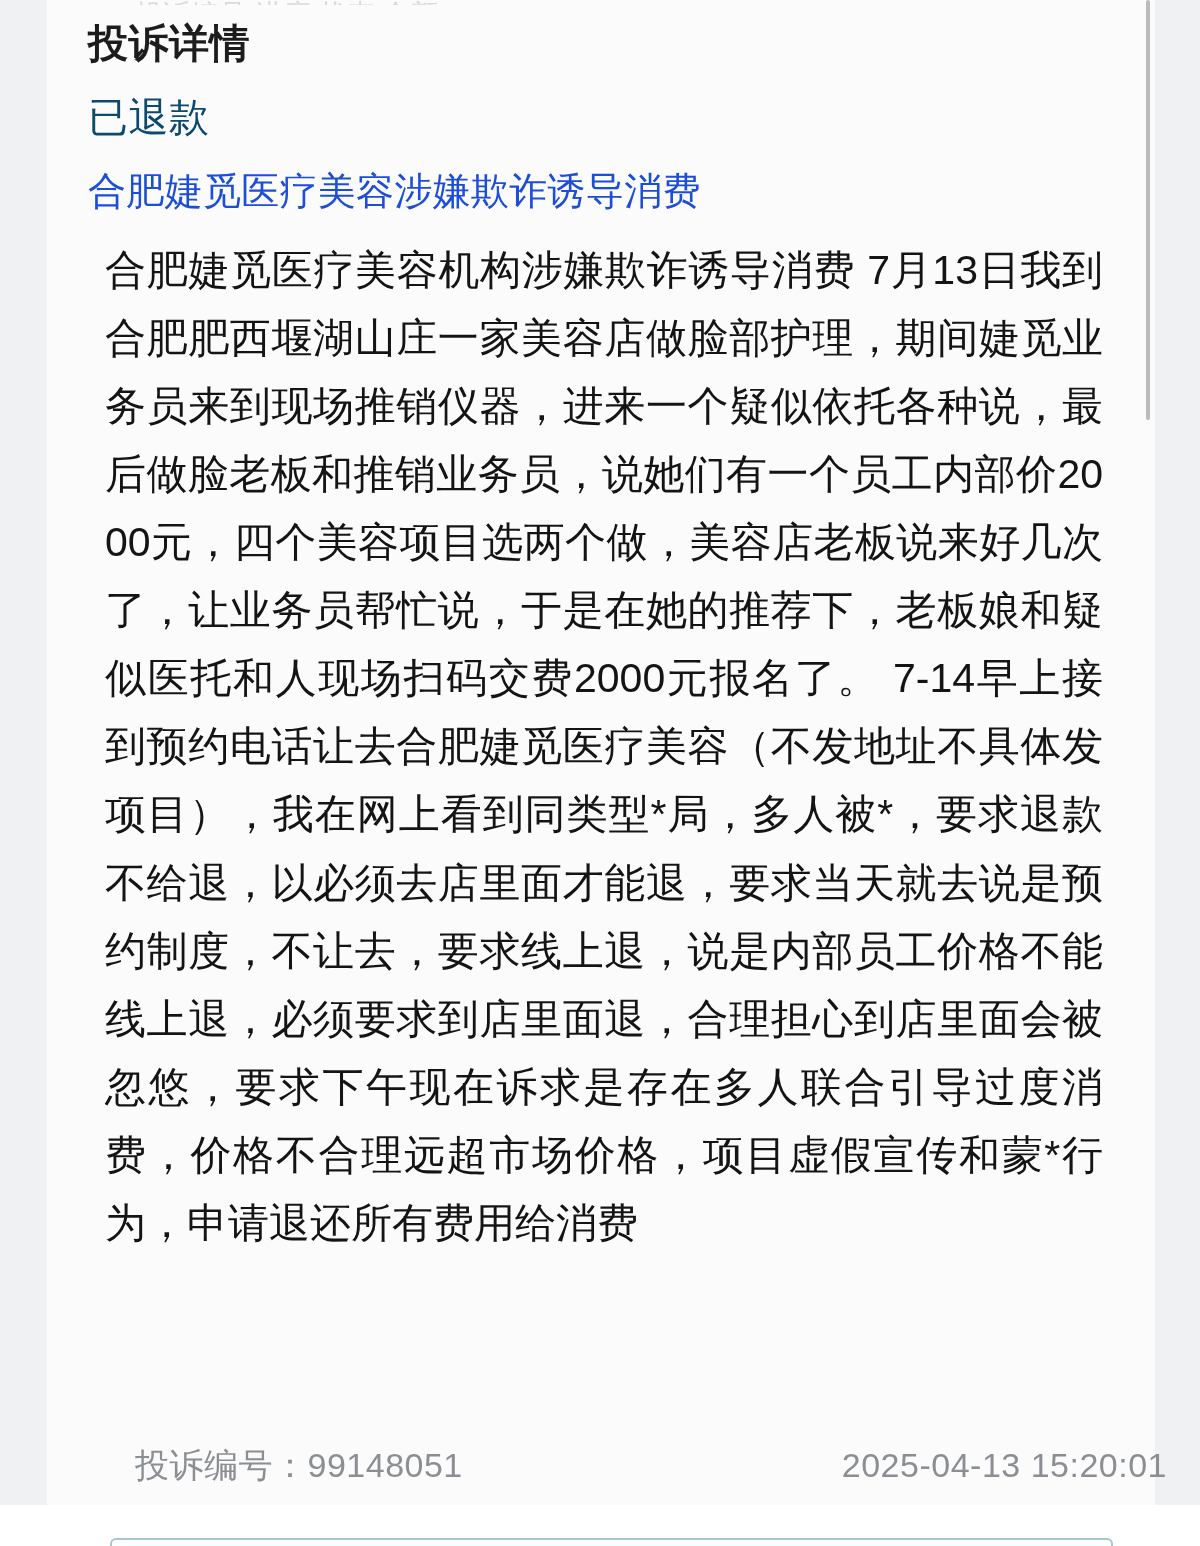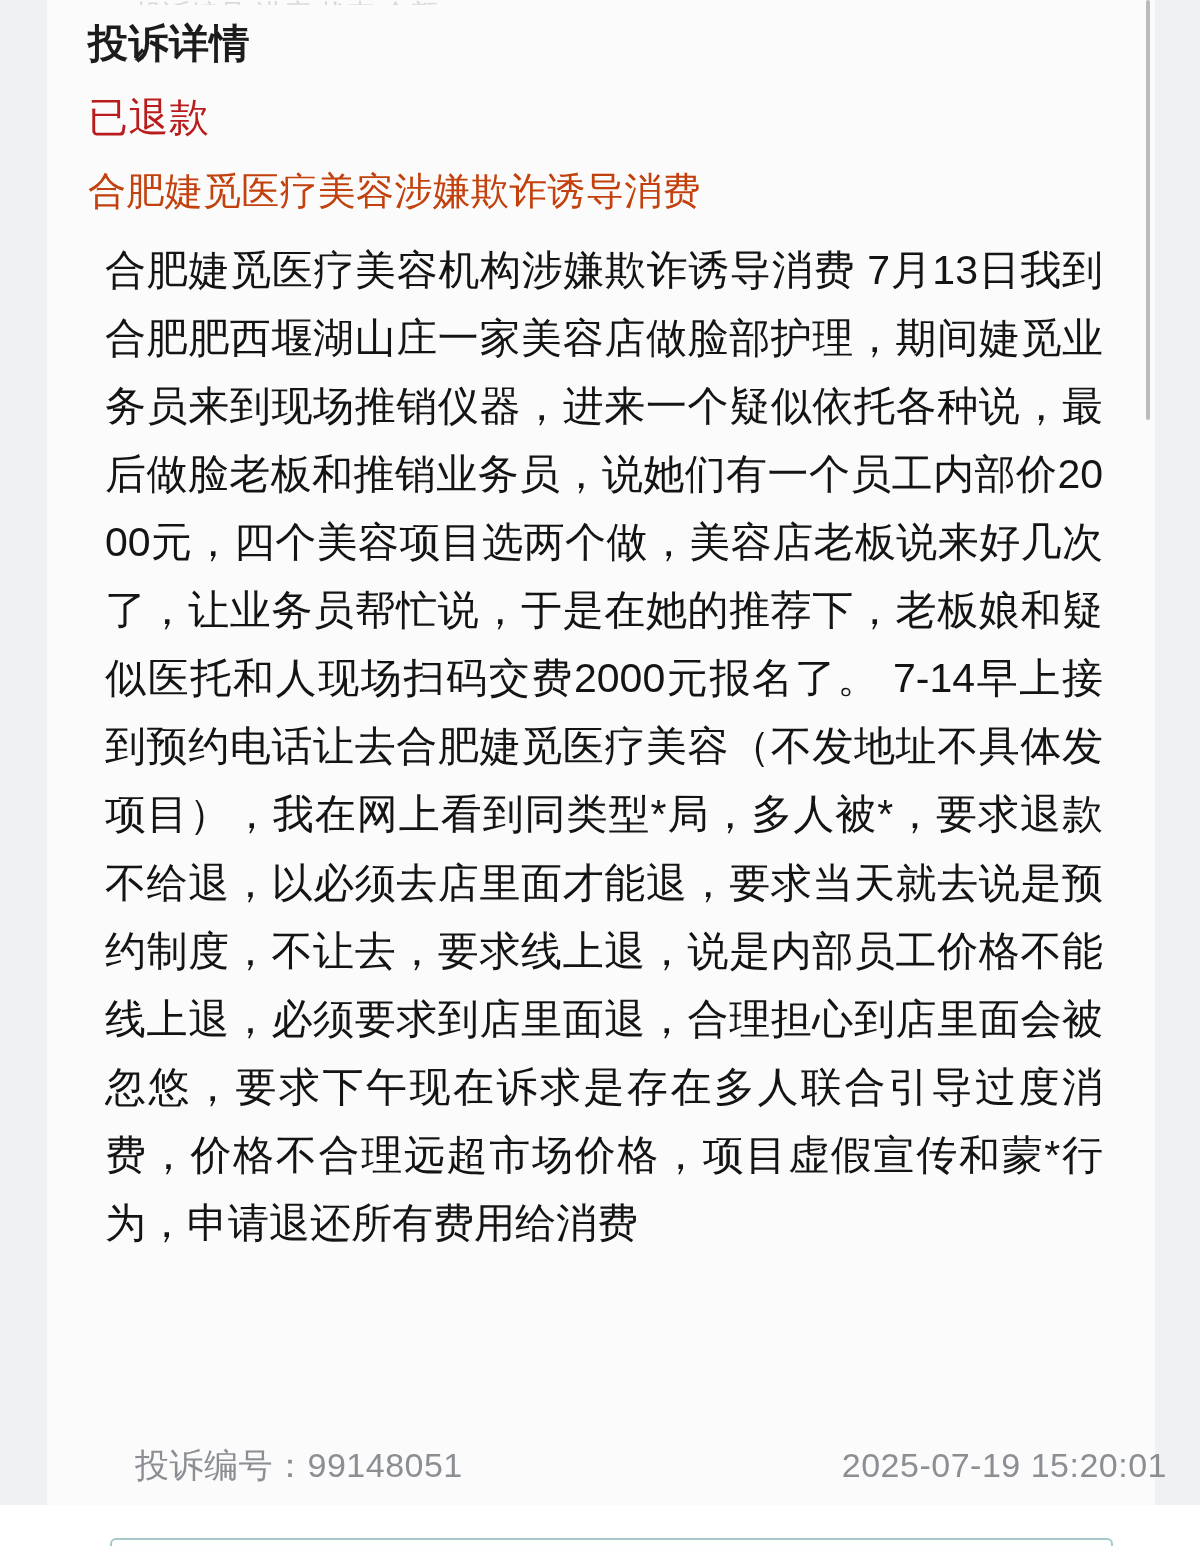--- a/index.html
+++ b/index.html
@@ -61,30 +61,30 @@
     line-height: 1.45;
     color: #1c1c1c;
     font-weight: 700;
     letter-spacing: 0.5px;
     margin: 0 0 16px 0;
   }
 
   .status-line {
     font-size: 40px;
     line-height: 1.45;
-    color: #b91c1c;
+    color: #0c4a6e;
     font-weight: 400;
     letter-spacing: 0.5px;
     margin: 0 0 18px 0;
   }
 
   .complaint-subject {
     font-size: 38px;
     line-height: 1.45;
-    color: #c2410c;
+    color: #1d4ed8;
     font-weight: 400;
     letter-spacing: 0.3px;
     margin: 0 0 12px 0;
   }
 
   .complaint-body {
     font-size: 41px;
     line-height: 1.66;
     color: #141414;
     font-weight: 400;
@@ -172,21 +172,21 @@
     <div class="status-line">已退款</div>
 
     <div class="complaint-subject">合肥婕觅医疗美容涉嫌欺诈诱导消费</div>
 
     <p class="complaint-body">合肥婕觅医疗美容机构涉嫌欺诈诱导消费 7月13日我到合肥肥西堰湖山庄一家美容店做脸部护理，期间婕觅业务员来到现场推销仪器，进来一个疑似依托各种说，最后做脸老板和推销业务员，说她们有一个员工内部价2000元，四个美容项目选两个做，美容店老板说来好几次了，让业务员帮忙说，于是在她的推荐下，老板娘和疑似医托和人现场扫码交费2000元报名了。 7-14早上接到预约电话让去合肥婕觅医疗美容（不发地址不具体发项目），我在网上看到同类型*局，多人被*，要求退款不给退，以必须去店里面才能退，要求当天就去说是预约制度，不让去，要求线上退，说是内部员工价格不能线上退，必须要求到店里面退，合理担心到店里面会被忽悠，要求下午现在诉求是存在多人联合引导过度消费，价格不合理远超市场价格，项目虚假宣传和蒙*行为，申请退还所有费用给消费</p>
 
   </div>
 
   <div class="card-footer">
     <span class="footer-text">投诉编号：99148051</span>
-    <span class="footer-text">2025-07-19 15:20:01</span>
+    <span class="footer-text">2025-04-13 15:20:01</span>
   </div>
 
   <div class="scrollbar-track">
     <div class="scrollbar-thumb"></div>
   </div>
 
 </div>
 
 <div class="below-gap"></div>
 

